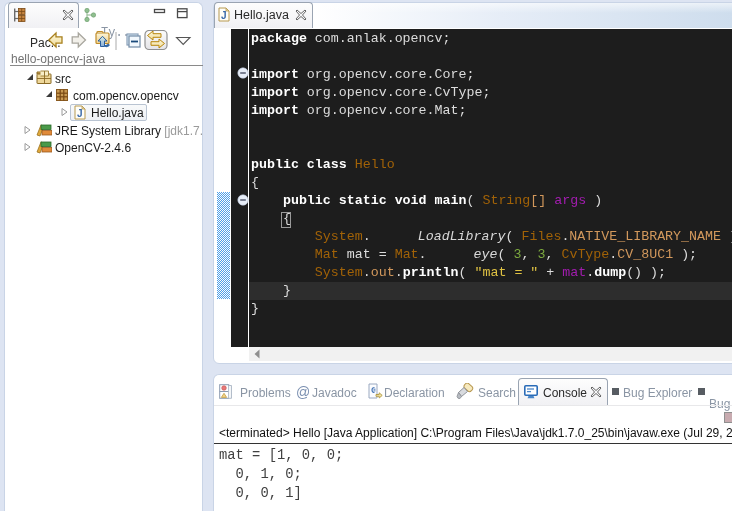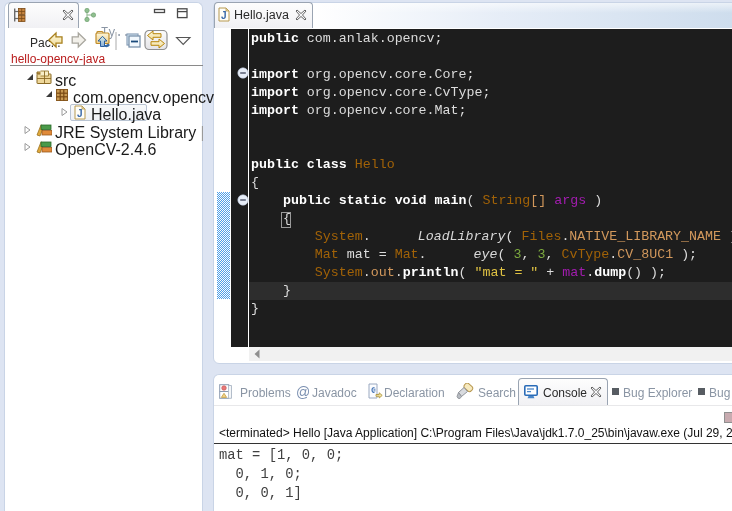--- a/index.html
+++ b/index.html
@@ -16,21 +16,21 @@
 
 #code { position:absolute; left:251px; top:30px; font-family:"Liberation Mono", monospace; font-size:13.3px; line-height:18px; white-space:pre; color:#dcdcdc; }
 .k { font-weight:bold; color:#ffffff; }
 .t { color:#a16207; }
 .m { font-style:italic; color:#d8d8d8;margin-left:47px; }
 .sf { color:#d2985c; }
 .v { color:#a21caf; }
 .n { color:#7ca93e; }
 .s { color:#dfc243; }
 
-.trow { position:absolute; font-size:16px; color:#1a1a1a; white-space:nowrap; }
+.trow { position:absolute; font-size:12px; color:#1a1a1a; white-space:nowrap; }
 </style>
 </head>
 <body>
 <div id="leftpanel"></div>
 <div id="editorpanel"></div>
 <div id="consolepanel"></div>
 
 <div class="tab-active" style="left:8px; top:2px; width:71px; height:26px;"></div>
 <svg class="abs" style="left:13px; top:8px;" width="14" height="14" viewBox="0 0 14 14">
   <line x1="1.7" y1="0.5" x2="1.7" y2="13.5" stroke="#6a6a6a" stroke-width="1.4"></line>
@@ -91,21 +91,21 @@
   <line x1="72" y1="2" x2="72" y2="20" stroke="#aaaaaa" stroke-width="1"></line>
   <rect x="83" y="4" width="11" height="11" fill="#ddeefa" stroke="#8aa0b8" stroke-width="1.2"></rect>
   <rect x="85" y="6" width="11" height="11" fill="#f2f8fd" stroke="#7a92ac" stroke-width="1.3"></rect>
   <rect x="87" y="10.6" width="7" height="1.8" fill="#1a4a7a"></rect>
   <rect x="101" y="0.5" width="22" height="19" rx="4" fill="url(#btn)" stroke="#909090" stroke-width="1.2"></rect>
   <path d="M103.5 5.5 L109 1 L109 3.7 L117 3.7 L117 7.3 L109 7.3 L109 10 Z" fill="url(#cream)" stroke="#b8860b" stroke-width="1"></path>
   <path d="M120.5 13.5 L115 9 L115 11.7 L107 11.7 L107 15.3 L115 15.3 L115 18 Z" fill="url(#cream)" stroke="#b8860b" stroke-width="1"></path>
   <path d="M132.5 7.5 L146 7.5 L139.2 14.5 Z" fill="#fdfdfd" stroke="#555555" stroke-width="1.1"></path>
 </svg>
 
-<div class="abs" style="left:11px; top:52px; font-size:12px; color:#b91c1c;">hello-opencv-java</div>
+<div class="abs" style="left:11px; top:52px; font-size:12px; color:#737373;">hello-opencv-java</div>
 <div class="abs" style="left:10px; top:65px; width:193px; height:1px; background:#8a8a8a;"></div>
 
 <div class="abs" style="left:70px; top:104px; width:77px; height:17px; background:linear-gradient(#f8f9fa,#eef1f5); border:1px solid #b9c4d2; border-radius:2px;"></div>
 <svg class="abs" style="left:25px; top:72px;" width="10" height="10" viewBox="0 0 10 10">
     <path d="M8 2 L8 8 L2 8 Z" fill="#3a3a3a"></path>
   </svg>
 <svg class="abs" style="left:36px; top:70px;" width="16" height="15" viewBox="0 0 16 15">
   <path d="M1 4 L1 2 L6.5 2 L8 4 Z" fill="#d8b060" stroke="#8a6a25" stroke-width="1"></path>
   <rect x="1" y="4" width="14" height="9.5" rx="0.5" fill="#eed79a" stroke="#8a6a25" stroke-width="1"></rect>
   <path d="M4.5 1 L12.5 1 L12.5 6 L4.5 6" fill="#f8eec8" stroke="#9a7a30" stroke-width="0.9"></path>
@@ -184,21 +184,21 @@
 <svg class="abs" style="left:237px; top:67px;" width="12" height="12">
     <circle cx="6" cy="6" r="5.2" fill="#e6ecf6" stroke="#c0cadd" stroke-width="0.6"></circle>
     <line x1="3.2" y1="6" x2="8.8" y2="6" stroke="#565c70" stroke-width="1.5"></line>
   </svg>
 <svg class="abs" style="left:237px; top:194px;" width="12" height="12">
     <circle cx="6" cy="6" r="5.2" fill="#e6ecf6" stroke="#c0cadd" stroke-width="0.6"></circle>
     <line x1="3.2" y1="6" x2="8.8" y2="6" stroke="#565c70" stroke-width="1.5"></line>
   </svg>
 
 <div class="abs" style="left:281px; top:212px; width:10px; height:16px; border:1px solid #9a9a9a;"></div>
-<div id="code"><span class="k">public</span> com.anlak.opencv;
+<div id="code"><span class="k">package</span> com.anlak.opencv;
 
 <span class="k">import</span> org.opencv.core.Core;
 <span class="k">import</span> org.opencv.core.CvType;
 <span class="k">import</span> org.opencv.core.Mat;
 
 
 <span class="k">public class</span> <span class="t">Hello</span>
 {
     <span class="k">public static void main</span>( <span class="t">String</span><span class="sf">[]</span> <span class="v">args</span> )
     {
@@ -244,21 +244,21 @@
   <line x1="3" y1="6.6" x2="7" y2="6.6" stroke="#4a86c8" stroke-width="1.3"></line>
   <path d="M4.5 11 L9.5 11 L10.5 13.2 L3.5 13.2 Z" fill="#4a86c8"></path>
 </svg>
 <div class="abs tabtxt" style="left:543px; top:386px;">Console</div>
 <svg class="abs" style="left:590px; top:386px;" width="12" height="12" viewBox="0 0 12 12">
  <path d="M2 1 L6 4.5 L10 1 L11 2 L7.5 6 L11 10 L10 11 L6 7.5 L2 11 L1 10 L4.5 6 L1 2 Z" fill="none" stroke="#666" stroke-width="1"></path>
 </svg>
 <div class="abs" style="left:612px; top:388px; width:7px; height:7px; background:#575c62;"></div>
 <div class="abs tabgray" style="left:623px; top:386px;">Bug Explorer</div>
 <div class="abs" style="left:698px; top:388px; width:7px; height:7px; background:#575c62;"></div>
-<div class="abs tabgray" style="left:709px; top:386px;">Bug</div>
+<div class="abs tabgray" style="left:709px; top:397px;">Bug</div>
 <div class="abs" style="left:724px; top:412px; width:10px; height:11px; background:#c8abb0; border:1px solid #909090;"></div>
 <div class="abs" style="left:214px; top:405px; width:518px; height:1px; background:#e8e8ea;"></div>
 
 <div class="abs" style="left:219px; top:426px; font-size:12px; color:#111; white-space:nowrap;">&lt;terminated&gt; Hello [Java Application] C:\Program Files\Java\jdk1.7.0_25\bin\javaw.exe (Jul 29, 20</div>
 <div class="abs" style="left:214px; top:443px; width:518px; height:1px; background:#333;"></div>
 <div class="abs" style="left:219px; top:446px; font-family:'Liberation Mono', monospace; font-size:13.8px; line-height:19px; color:#404040; white-space:pre;">mat = [1, 0, 0;
   0, 1, 0;
   0, 0, 1]</div>
 
 </body></html>

